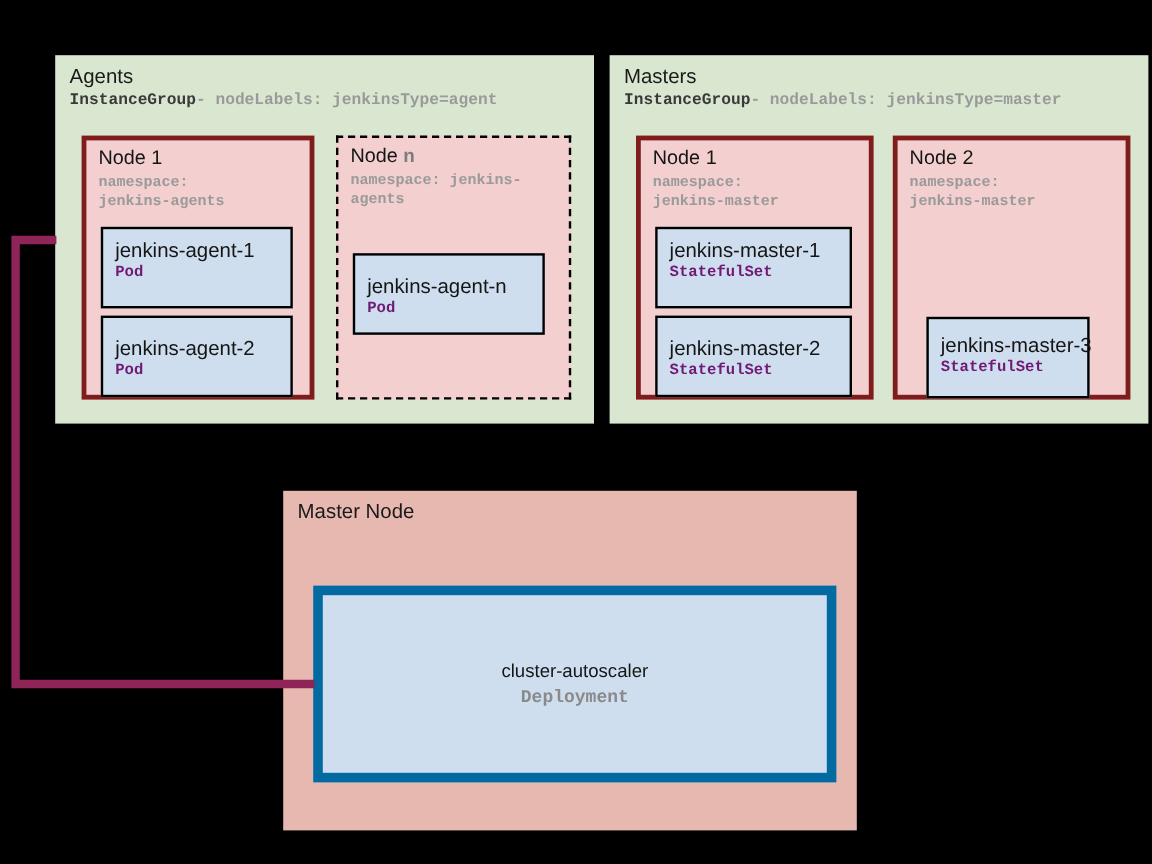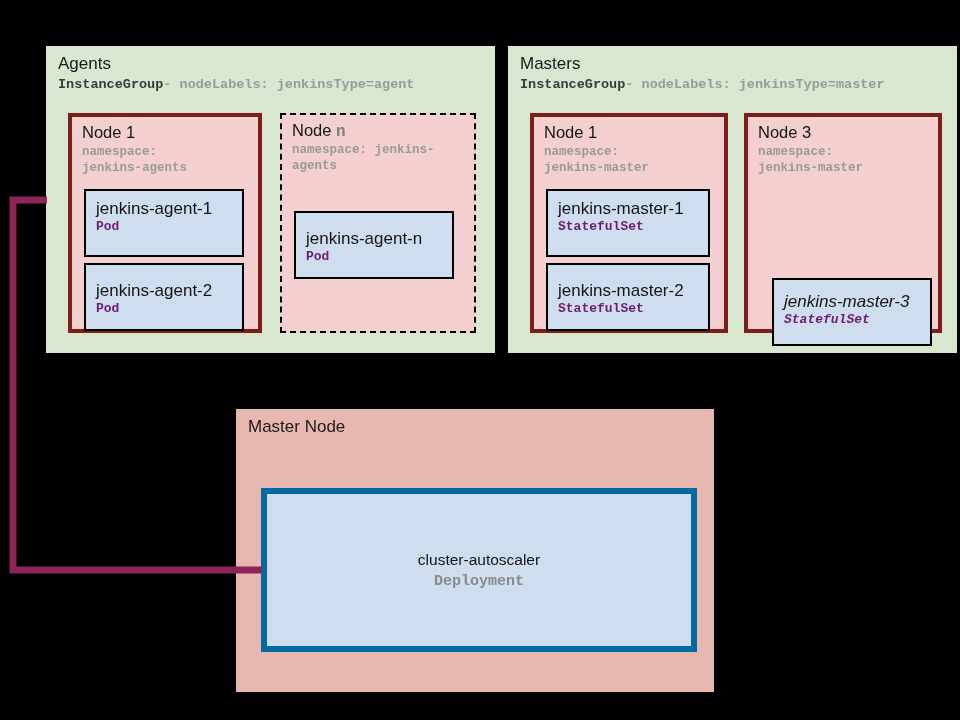--- a/index.html
+++ b/index.html
@@ -129,21 +129,21 @@
     position: absolute;
     left: 12px;
     top: 8px;
     font-size: 17px;
     color: #1a1a1a;
     white-space: nowrap;
   }
   .autoscaler-box {
     position: absolute;
     background: #cedeef;
-    border: 6px solid #0369a1;
+    border: 8px solid #0369a1;
     box-sizing: border-box;
     display: flex;
     flex-direction: column;
     align-items: center;
     justify-content: center;
   }
   .as-name {
     font-size: 15.5px;
     color: #151515;
     font-family: "Liberation Sans", sans-serif;
@@ -228,25 +228,25 @@
         <div class="wl-kind">StatefulSet</div>
       </div>
 
       <div class="wl-box" style="left:12px; top:146px; width:164px; height:68px;">
         <div class="wl-name" style="top:16px;">jenkins-master-2</div>
         <div class="wl-kind" style="top:36px;">StatefulSet</div>
       </div>
     </div>
 
     <div class="node-box" style="left:236px; top:67px; width:198px; height:220px;">
-      <div class="node-title"><span>Node 3</span><span class="suffix-mono"></span></div>
+      <div class="node-title"><span>Node 2</span><span class="suffix-mono"></span></div>
       <div class="node-ns">namespace:
 jenkins-master</div>
 
-      <div class="wl-box" style="left:24px; top:161px; width:160px; height:68px;font-style:italic;">
+      <div class="wl-box" style="left:24px; top:147px; width:136px; height:68px;">
         <div class="wl-name" style="top:12px;">jenkins-master-3</div>
         <div class="wl-kind" style="top:32px;">StatefulSet</div>
       </div>
     </div>
   </div>
 
   <div class="masternode-box" style="left:236px; top:409px; width:478px; height:283px;">
     <div class="masternode-title">Master Node</div>
 
     <div class="autoscaler-box" style="left:25px; top:79px; width:436px; height:164px;">

